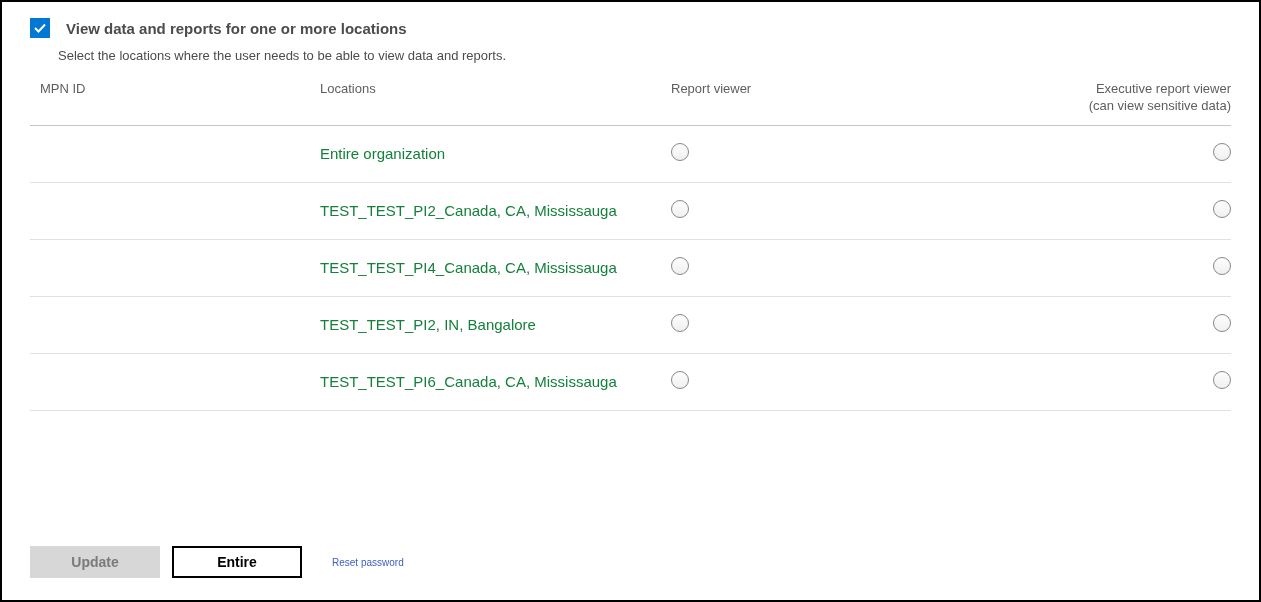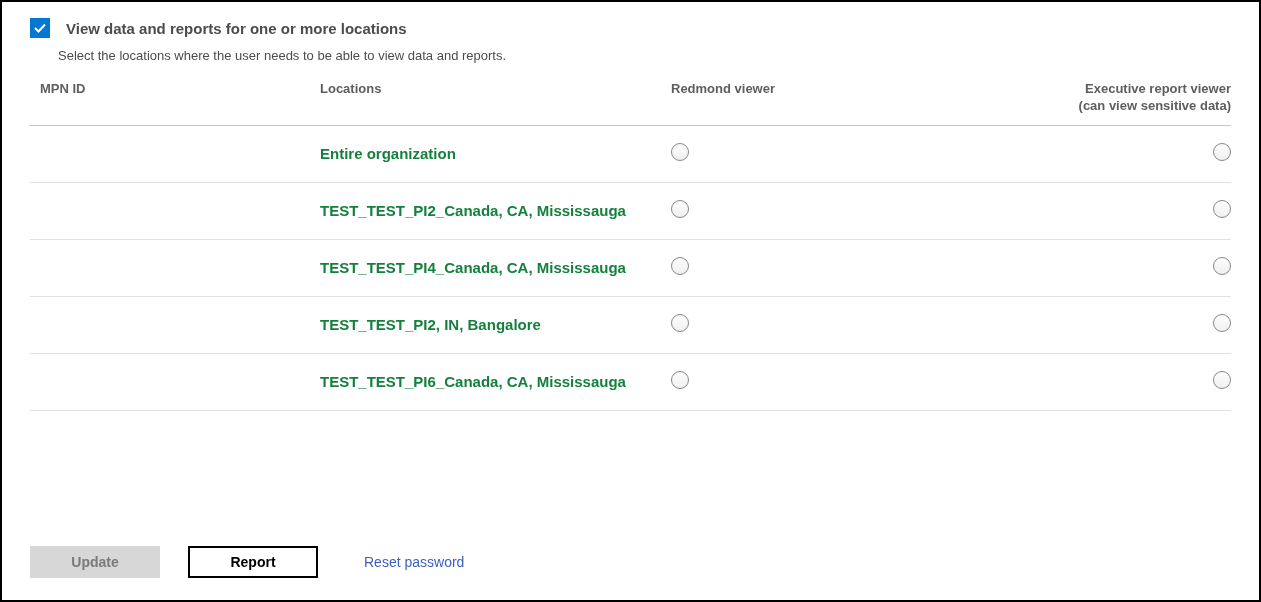--- a/index.html
+++ b/index.html
@@ -39,21 +39,20 @@
       font-size: 15px;
       color: #4c4c4c;
     }
     .section-subtitle {
       font-size: 13px;
       color: #4c4c4c;
       margin: 10px 0 14px 28px;
     }
     .table {
       width: 100%;
-      font-weight: bold;
     }
     .thead {
       display: flex;
       padding: 4px 0 10px 0;
       border-bottom: 1px solid #c8c8c8;
       color: #605e5c;
       font-size: 13px;
     }
     .col-mpn { width: 290px; padding-left: 10px; }
     .col-loc { flex: 1; }
@@ -83,21 +82,21 @@
       height: 8px;
       border-radius: 50%;
       background: #444;
     }
     .footer {
       position: absolute;
       left: 28px;
       bottom: 22px;
       display: flex;
       align-items: center;
-      gap: 28px;
+      gap: 12px;
     }
     .btn {
       height: 32px;
       min-width: 130px;
       display: flex;
       align-items: center;
       justify-content: center;
       font-size: 14px;
       font-weight: 600;
       cursor: pointer;
@@ -107,21 +106,21 @@
       color: #7a7a7a;
       border: none;
     }
     .btn-cancel {
       background: #fff;
       color: #000;
       border: 2px solid #000;
     }
     .link-reset {
       color: #3b5fc0;
-      font-size: 14px;
+      font-size: 10px;
       margin-left: 18px;
       cursor: pointer;
     }
   </style>
 </head>
 <body>
 
 <div class="frame">
 
   <div class="section-header">
@@ -132,21 +131,21 @@
     </div>
     <span class="section-title">View data and reports for one or more locations</span>
   </div>
 
   <div class="section-subtitle">Select the locations where the user needs to be able to view data and reports.</div>
 
   <div class="table">
     <div class="thead">
       <div class="col-mpn">MPN ID</div>
       <div class="col-loc">Locations</div>
-      <div class="col-rv">Redmond viewer</div>
+      <div class="col-rv">Report viewer</div>
       <div class="col-erv">
         <span>Executive report viewer</span><br>
         <span>(can view sensitive data)</span>
       </div>
     </div>
     <div id="tbody">
         <div class="trow">
           <div class="col-mpn"></div>
           <div class="col-loc">Entire organization</div>
           <div class="col-rv"><span class="radio"></span></div>
@@ -174,17 +173,17 @@
           <div class="col-mpn"></div>
           <div class="col-loc">TEST_TEST_PI6_Canada, CA, Mississauga</div>
           <div class="col-rv"><span class="radio"></span></div>
           <div class="col-erv"><span class="radio"></span></div>
         </div>
       </div>
   </div>
 
   <div class="footer">
     <div class="btn btn-update">Update</div>
-    <div class="btn btn-cancel">Report</div>
+    <div class="btn btn-cancel">Entire</div>
     <span class="link-reset">Reset password</span>
   </div>
 
 </div>
 
 </body></html>

